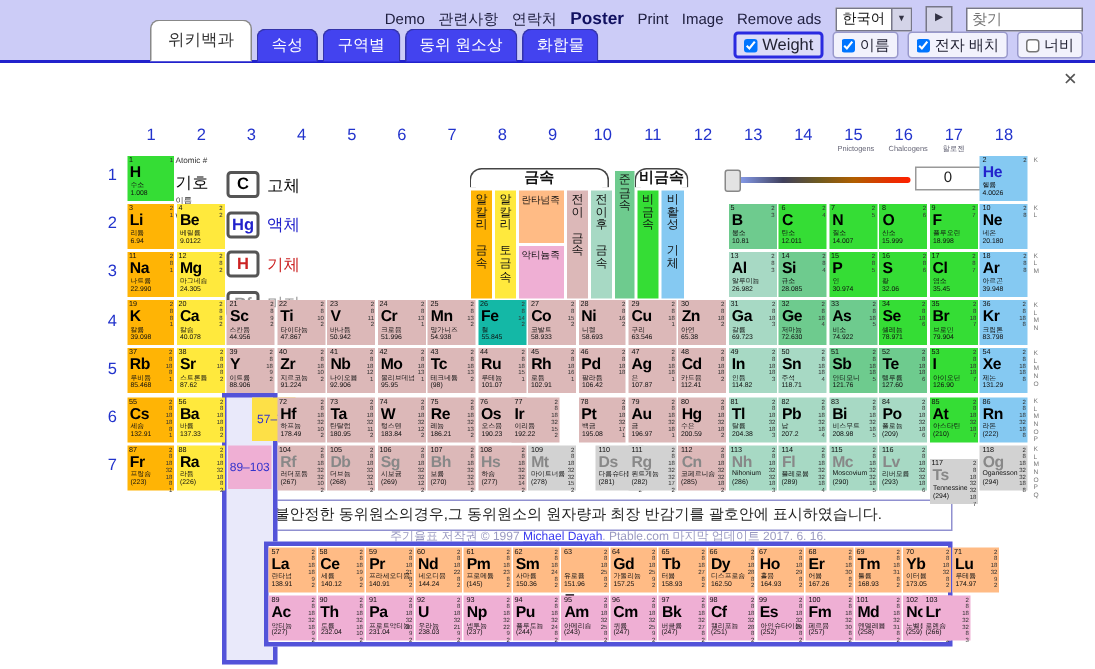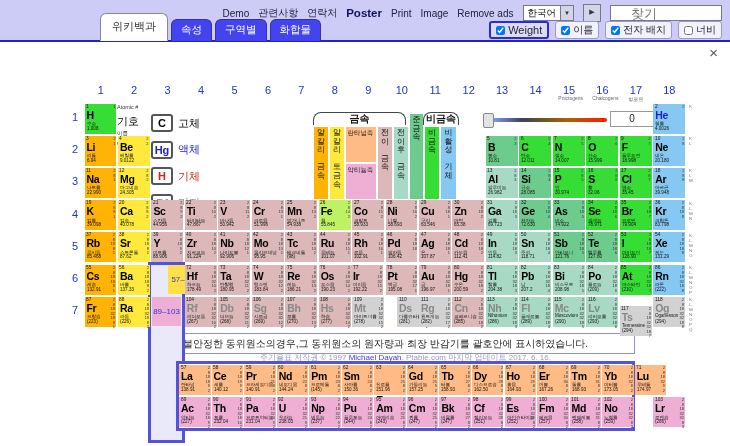--- a/index.html
+++ b/index.html
@@ -9,25 +9,25 @@
   .hdr{position:absolute;left:0;top:0;width:730px;height:40px;background:#ccccf7;border-bottom:2px solid #2222cc;z-index:5;}
   .logo{position:absolute;left:8px;top:4px;font-size:21px;font-weight:bold;cursor:pointer;}
   .logo-pt{display:inline-block;background:#1567e8;color:#fff;border-radius:4px;padding:0 3px 1px 3px;}
   .logo-rest{color:#1a1a33;}
   .tabs{position:absolute;left:100px;bottom:-1px;display:flex;align-items:flex-end;gap:3px;z-index:6;}
   .tab{background:#4343ef;color:#fff;font-size:10.5px;padding:3px 9px 4px;border-radius:6px 6px 0 0;border:1px solid #3333aa;border-bottom:none;white-space:nowrap;}
   .tab.active{background:#fff;color:#333;font-size:11px;padding:5px 11px 6px;border:1px solid #888;border-bottom:1px solid #fff;}
   .links{position:absolute;top:4px;right:8px;display:flex;gap:9px;align-items:center;}
   .hlink{font-size:10px;color:#202040;white-space:nowrap;}
   .poster{font-size:11.5px;font-weight:bold;color:#101060;}
-  .lang{display:flex;align-items:center;border:1px solid #778;background:#fff;height:14px;}
+  .lang{display:flex;align-items:flex-start;border:1px solid #778;background:#fff;height:14px;}
   .lang-txt{font-size:9.5px;padding:0 4px;}
   .dd{width:12px;height:14px;background:#d4d4e8;border-left:1px solid #778;font-size:6px;text-align:center;line-height:14px;color:#334;}
   .go{width:16px;height:16px;background:#d4d4e8;border:1px solid #778;font-size:7px;text-align:center;line-height:14px;color:#334;}
-  .search{width:70px;height:14px;border:1px solid #778;font-size:13px;padding:0 20px;}
+  .search{width:70px;height:14px;border:1px solid #778;font-size:10px;padding:0 3px;}
   .toggles{position:absolute;top:21px;right:8px;display:flex;gap:6px;align-items:center;}
   .tgl{display:flex;align-items:center;gap:3px;font-size:10px;border:1px solid #99c;background:#f2f2fc;border-radius:3px;padding:1px 5px;color:#223;}
   .tgl input{width:9px;height:9px;margin:0;}
   .tgl-primary{border:2px solid #2a2ae0;background:#dcdcf8;font-size:11px;}
   .close{position:absolute;top:44px;right:12px;font-size:15px;color:#555;cursor:pointer;}
   
   .gnum{position:absolute;text-align:center;font-size:11px;color:#2233cc;}
   .gsub{position:absolute;text-align:center;font-size:8px;color:#667;transform:scale(.62);transform-origin:50% 0;white-space:nowrap;}
   .pnum{position:absolute;width:14px;text-align:right;font-size:11px;color:#2233cc;}
   .shl{position:absolute;font-size:8px;color:#777;transform:scale(.55);transform-origin:0 0;line-height:1.15;white-space:pre;}
@@ -63,20 +63,21 @@
 </head>
 <body>
 
 <div class="canvas">
 
   <header class="hdr">
     <nav class="tabs" id="tabs">
         <div class="tab active">위키백과</div>
         <div class="tab">속성</div>
         <div class="tab">구역별</div>
+        <div class="tab">동위 원소상</div>
         <div class="tab">화합물</div>
       </nav>
     <div class="links" id="links">
         <div class="hlink">Demo</div>
         <div class="hlink">관련사항</div>
         <div class="hlink">연락처</div>
         <div class="poster">Poster</div>
         <div class="hlink">Print</div>
         <div class="hlink">Image</div>
         <div class="hlink">Remove ads</div>
@@ -474,21 +475,21 @@
       <div class="cell" style="left: 285.2px; top: 200.1px; width: 31.9px; height: 30.2px; background: rgb(220, 184, 184);">
         <span class="num">25</span>
         <span class="shells">2
 8
 13
 2</span>
         <span class="sym" style="color: rgb(0, 0, 0);">Mn</span>
         <span class="kname">망가니즈</span>
         <span class="wt">54.938</span>
       </div>
-      <div class="cell" style="left: 318.65px; top: 200.1px; width: 31.9px; height: 30.2px; background: #bef264;">
+      <div class="cell" style="left: 318.65px; top: 200.1px; width: 31.9px; height: 30.2px; background: #14b8a6;">
         <span class="num">26</span>
         <span class="shells">2
 8
 14
 2</span>
         <span class="sym" style="color: rgb(0, 0, 0);">Fe</span>
         <span class="kname">철</span>
         <span class="wt">55.845</span>
       </div>
       <div class="cell" style="left: 352.1px; top: 200.1px; width: 31.9px; height: 30.2px; background: rgb(220, 184, 184);">
@@ -1045,21 +1046,21 @@
         <span class="shells">2
 8
 18
 32
 14
 2</span>
         <span class="sym" style="color: rgb(0, 0, 0);">Os</span>
         <span class="kname">오스뮴</span>
         <span class="wt">190.23</span>
       </div>
-      <div class="cell" style="left: 351px; top: 264.5px; width: 31.9px; height: 30.2px; background: rgb(220, 184, 184);">
+      <div class="cell" style="left: 341px; top: 264.5px; width: 31.9px; height: 30.2px; background: rgb(220, 184, 184);">
         <span class="num">77</span>
         <span class="shells">2
 8
 18
 32
 15
 2</span>
         <span class="sym" style="color: rgb(0, 0, 0);">Ir</span>
         <span class="kname">이리듐</span>
         <span class="wt">192.22</span>
@@ -1373,21 +1374,21 @@
 8
 18
 32
 32
 8
 2</span>
         <span class="sym" style="color: rgb(0, 0, 0);">No</span>
         <span class="kname">노벨륨</span>
         <span class="wt">(259)</span>
       </div>
-      <div class="cell" style="left: 653px; top: 397px; width: 31.5px; height: 30.2px; background: rgb(239, 175, 212);">
+      <div class="cell" style="left: 615px; top: 397px; width: 31.5px; height: 30.2px; background: rgb(239, 175, 212);">
         <span class="num">103</span>
         <span class="shells">2
 8
 18
 32
 32
 8
 3</span>
         <span class="sym" style="color: rgb(0, 0, 0);">Lr</span>
         <span class="kname">로렌슘</span>

